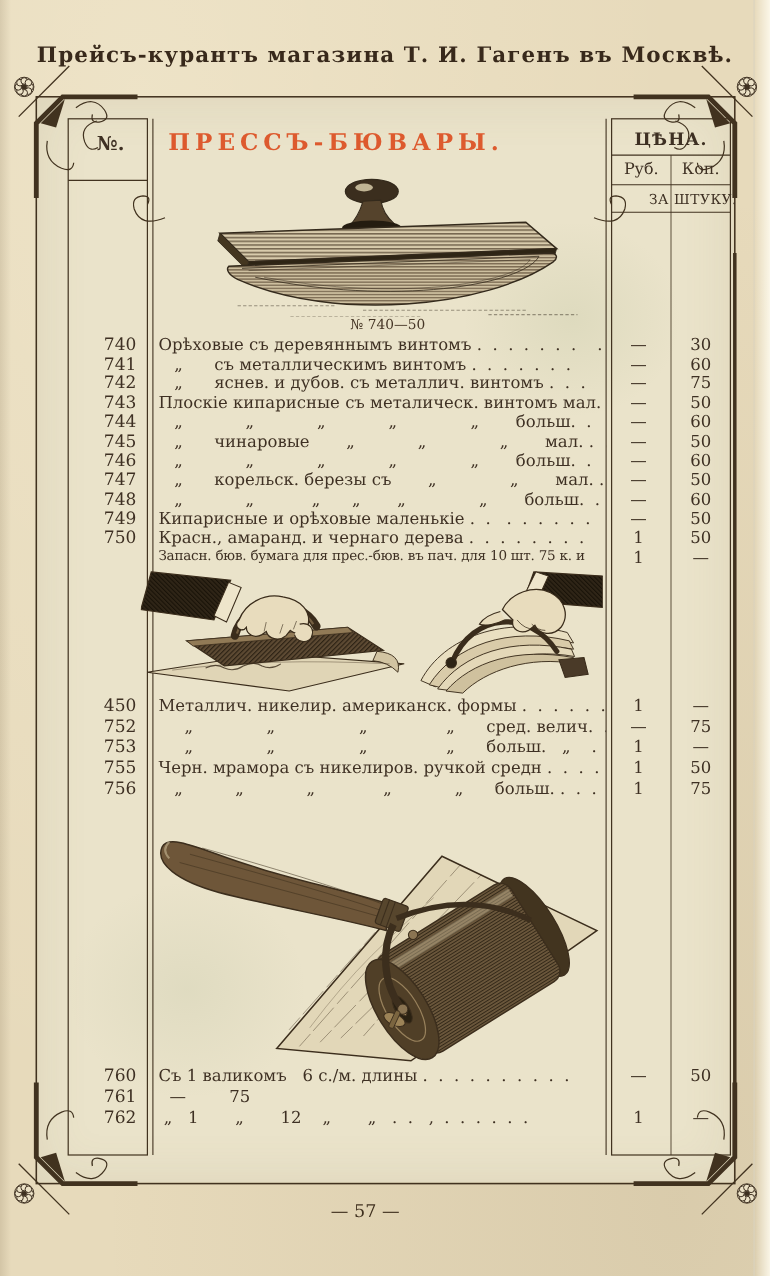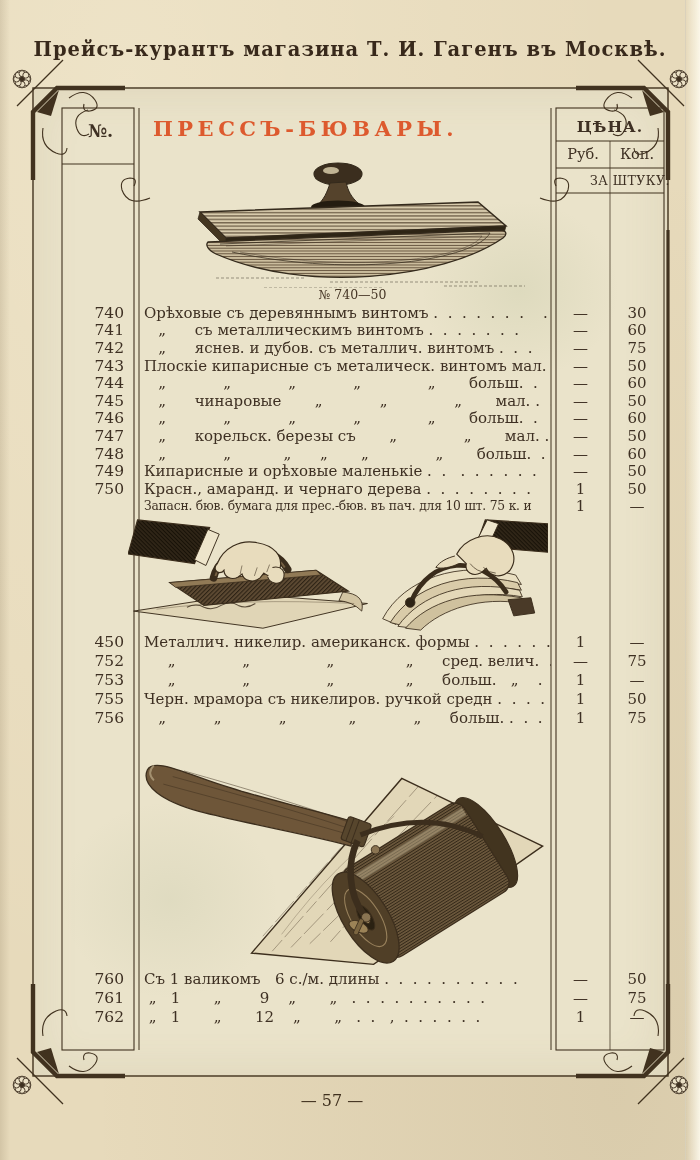--- a/index.html
+++ b/index.html
@@ -43,21 +43,21 @@
   .ph-per{position:absolute;left:556px;top:170px;width:108px;height:36px;line-height:22px;
     text-align:center;font-size:12.5px;letter-spacing:0.5px;padding-left:20px;}
   .section-title{position:absolute;left:139px;top:116px;width:412px;padding-left:14px;
     text-align:left;font-size:21px;font-weight:bold;letter-spacing:4.5px;color:var(--accent);}
   .caption{position:absolute;left:180px;top:287px;width:345px;text-align:center;
     font-size:12.5px;color:#453525;}
   .page-number{position:absolute;top:1091px;left:0;width:664px;text-align:center;
     font-size:16px;color:#40311f;}
 
   .rows{position:absolute;left:33px;width:631px;}
-  .trow{display:flex;height:19px;align-items:center;}
+  .trow{display:flex;height:19px;align-items:flex-start;}
   .rows-tight .trow{height:17.6px;}
   .c-num{box-sizing:border-box;width:99px;text-align:right;padding-right:8px;font-size:15.5px;}
   .c-desc{box-sizing:border-box;width:419px;padding-left:12px;font-size:15px;
     white-space:pre;overflow:hidden;}
   .c-desc.tight{font-size:12.3px;letter-spacing:-0.2px;}
   .c-rub{box-sizing:border-box;width:59px;text-align:center;font-size:15px;}
   .c-kop{box-sizing:border-box;width:54px;text-align:center;font-size:15px;}
 
   .ill{position:absolute;}
   .ill1{left:180px;top:160px;width:345px;height:128px;}
@@ -413,21 +413,20 @@
 
   <div class="rows" id="rows3" style="top:969px">
       <div class="trow">
         <span class="c-num">760</span>
         <span class="c-desc">Съ 1 валикомъ   6 с./м. длины .  .  .  .  .  .  .  .  .  .</span>
         <span class="c-rub">—</span>
         <span class="c-kop">50</span>
       </div>
       <div class="trow">
         <span class="c-num">761</span>
-        <span class="c-desc"> „   1       „        9    „       „   .  .  .  .  .  .  .  .  .  .</span>
         <span class="c-rub">—</span>
         <span class="c-kop">75</span>
       </div>
       <div class="trow">
         <span class="c-num">762</span>
         <span class="c-desc"> „   1       „       12    „       „   .  .   ,  .  .  .  .  .  .</span>
         <span class="c-rub">1</span>
         <span class="c-kop">—</span>
       </div>
     </div>

